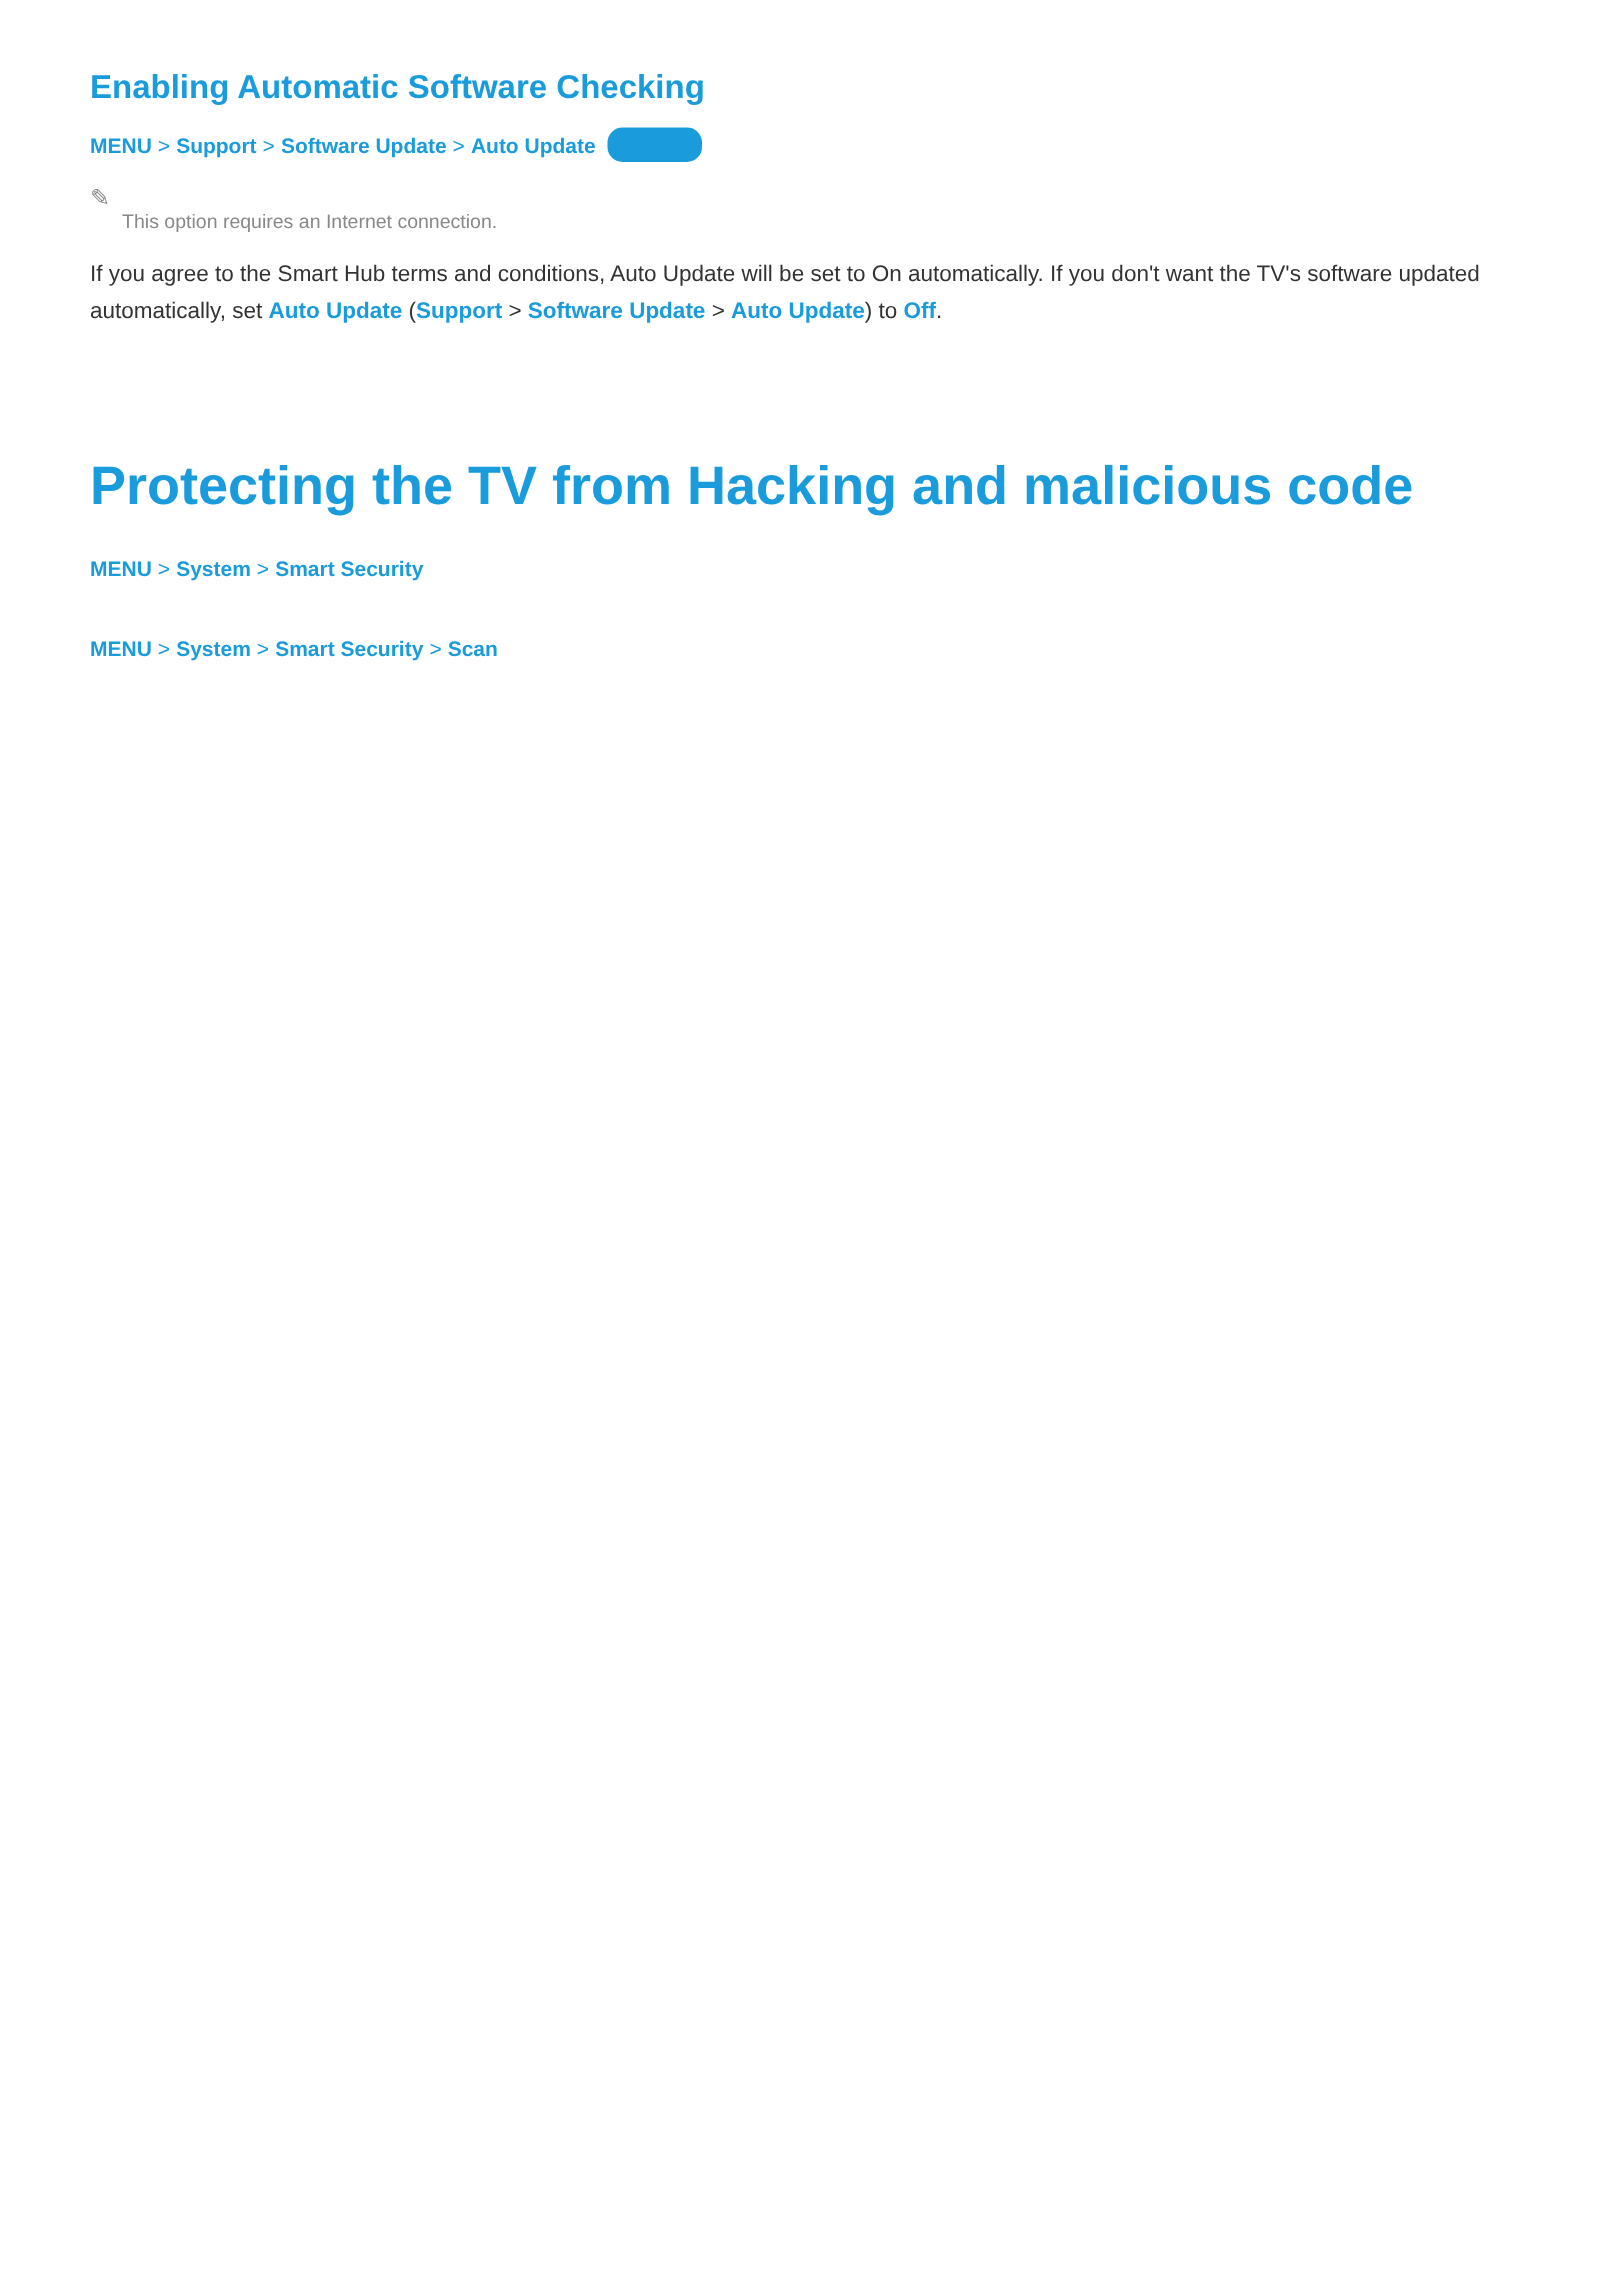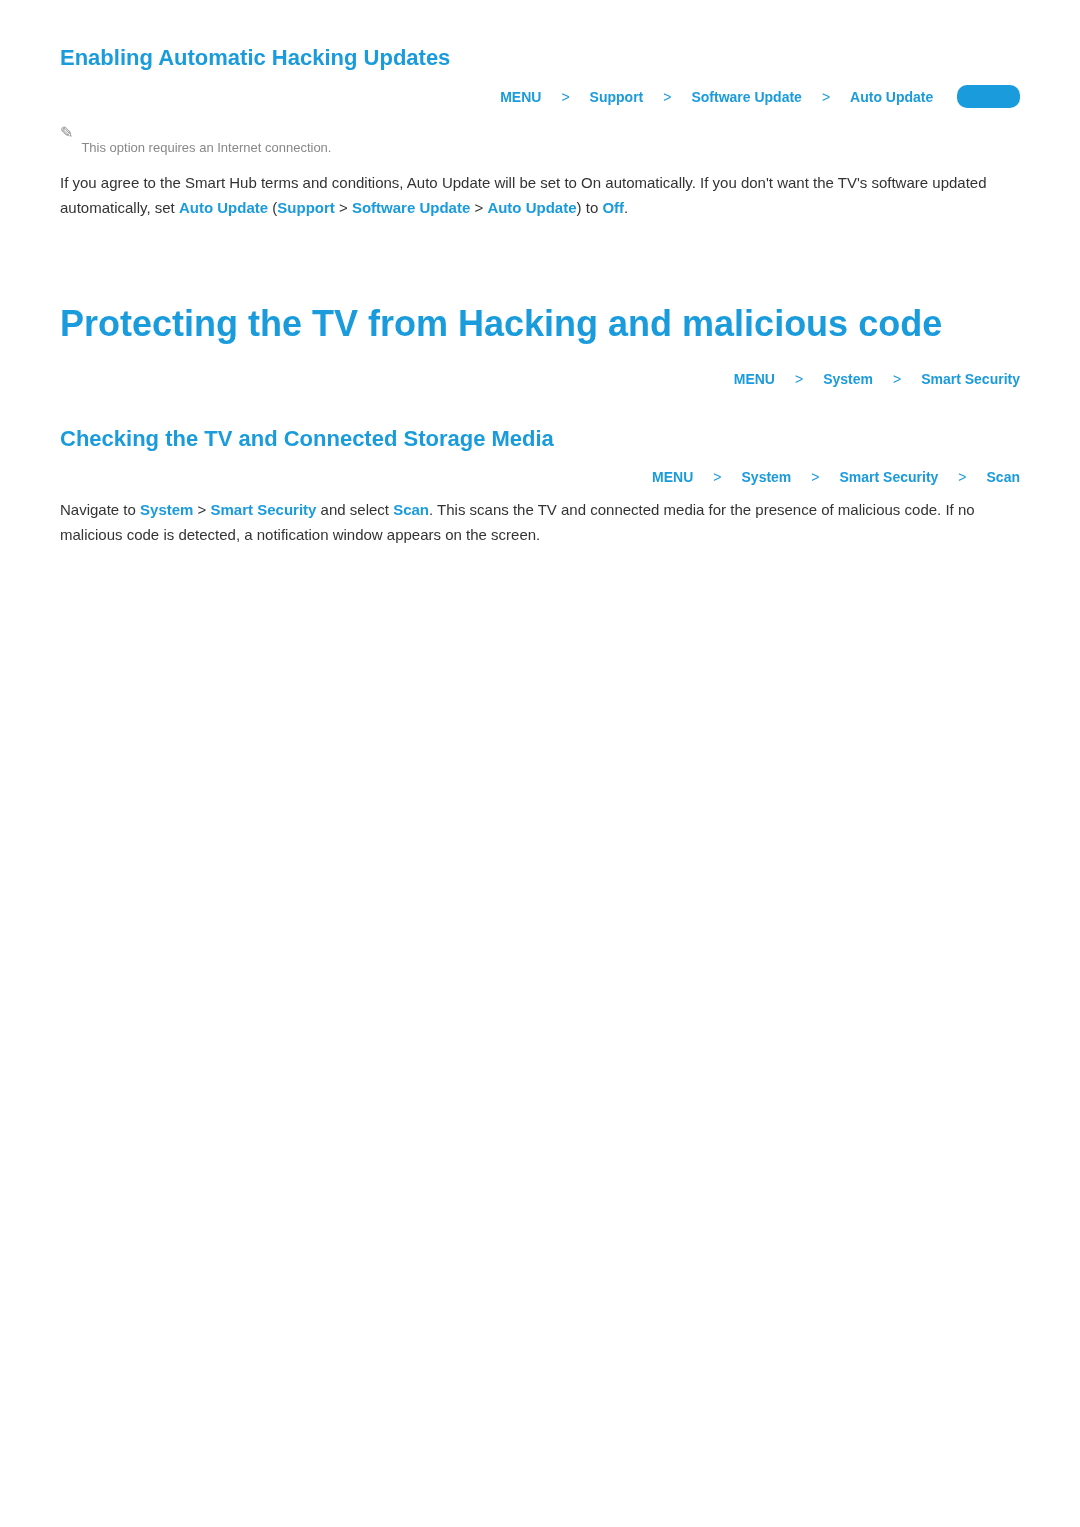--- a/index.html
+++ b/index.html
@@ -38,22 +38,21 @@
       margin-top: 74px;
     }
 
     .breadcrumb {
       font-size: 14px;
       color: #1a9bdc;
       margin-bottom: 10px;
       display: flex;
       align-items: center;
       flex-wrap: wrap;
-      gap: 20px;
-      justify-content: flex-end;
+      gap: 4px;
     }
 
     .breadcrumb span {
       color: #1a9bdc;
       font-weight: 600;
     }
 
     .breadcrumb .separator {
       color: #1a9bdc;
       font-weight: normal;
@@ -101,21 +100,21 @@
 
     .link {
       color: #1a9bdc;
       font-weight: 600;
     }
   </style>
 </head>
 <body>
 
 <div class="section">
-  <h2 class="section-title-small">Enabling Automatic Hacking Updates</h2>
+  <h2 class="section-title-small">Enabling Automatic Software Checking</h2>
 
   <div class="breadcrumb">
     <span>MENU</span>
     <span class="separator">&gt;</span>
     <span>Support</span>
     <span class="separator">&gt;</span>
     <span>Software Update</span>
     <span class="separator">&gt;</span>
     <span>Auto Update</span>
     <span class="try-now-badge">Try Now</span>
@@ -140,28 +139,24 @@
     <span class="separator">&gt;</span>
     <span>System</span>
     <span class="separator">&gt;</span>
     <span>Smart Security</span>
   </div>
 
 
 </div>
 
 <div class="section">
-  <h2 class="section-title-small">Checking the TV and Connected Storage Media</h2>
 
   <div class="breadcrumb">
     <span>MENU</span>
     <span class="separator">&gt;</span>
     <span>System</span>
     <span class="separator">&gt;</span>
     <span>Smart Security</span>
     <span class="separator">&gt;</span>
     <span>Scan</span>
   </div>
 
-  <p class="body-text">
-    Navigate to <span class="link">System</span> &gt; <span class="link">Smart Security</span> and select <span class="link">Scan</span>. This scans the TV and connected media for the presence of malicious code. If no malicious code is detected, a notification window appears on the screen.
-  </p>
 </div>
 
 </body></html>

